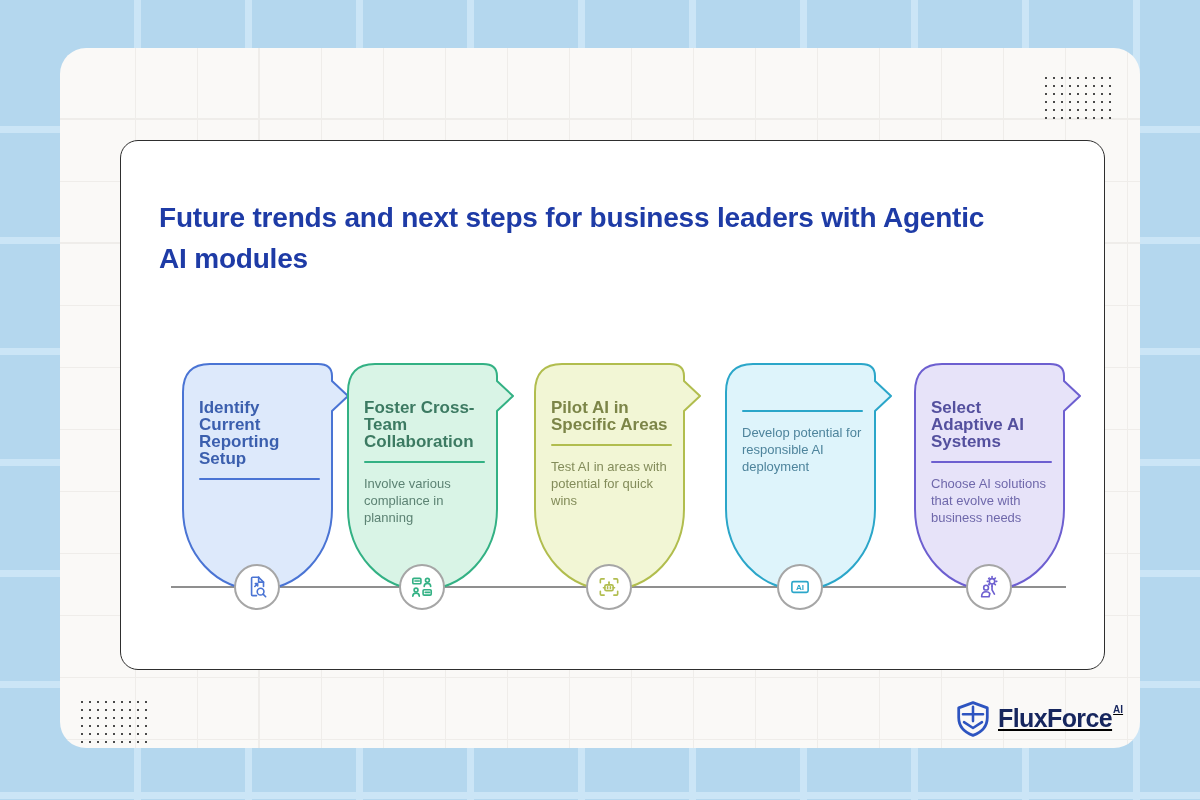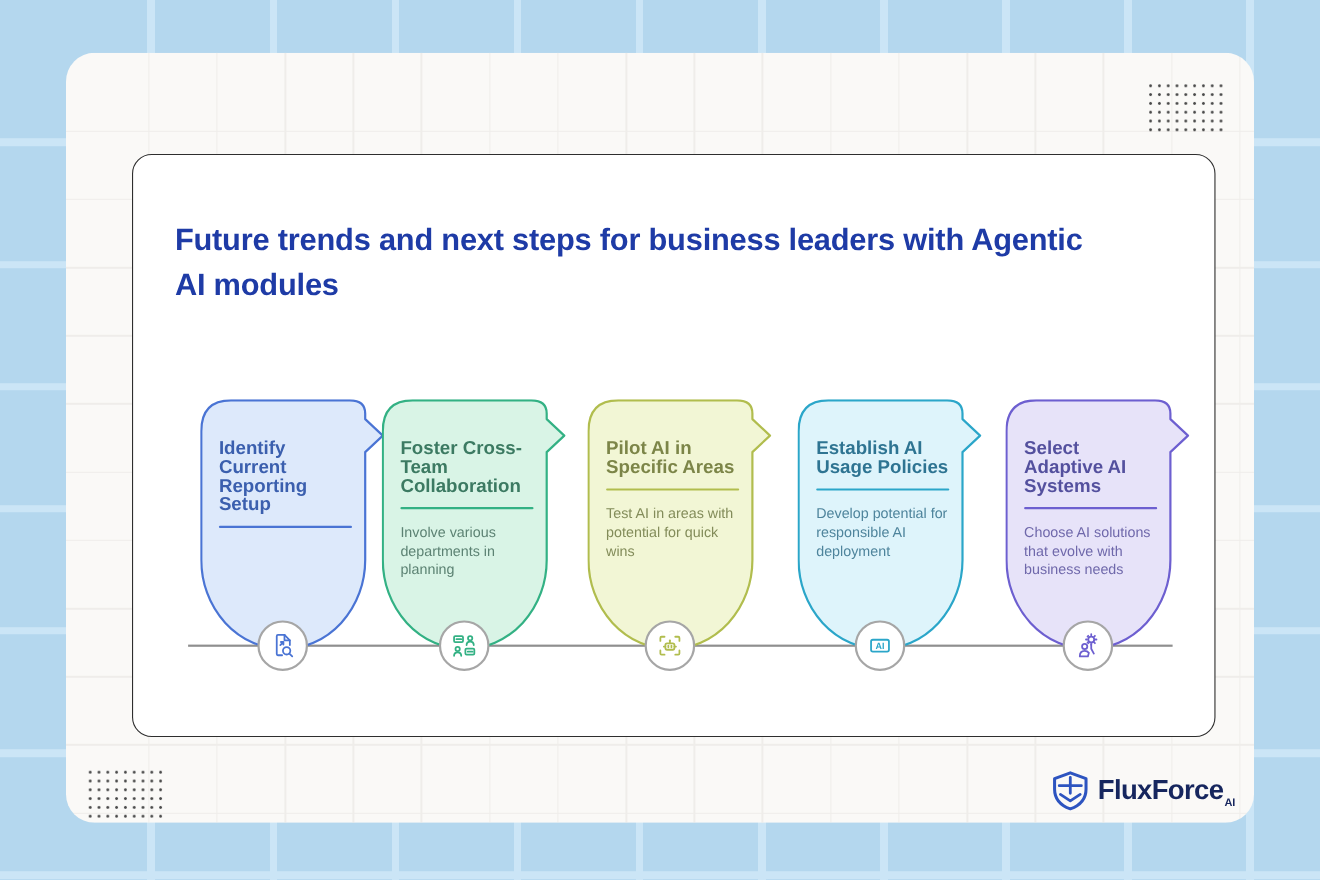--- a/index.html
+++ b/index.html
@@ -64,21 +64,21 @@
     background:#ffffff; border:2px solid #a6a6a6; border-radius:50%;
     display:flex; align-items:center; justify-content:center;
   }
   .step-icon svg { width:26px; height:26px; display:block; }
   .step-icon svg * { stroke:var(--accent); fill:none; stroke-width:1.5; stroke-linecap:round; stroke-linejoin:round; }
   .step-icon svg text { stroke:none; fill:var(--accent); font-family:"Liberation Sans", sans-serif; font-weight:bold; }
   .step-icon svg .dotfill { fill:var(--accent); stroke:none; }
 
   .logo { position:absolute; left:956px; top:700px; display:flex; align-items:flex-start; gap:8px; }
   .logo-shield { width:34px; height:36px; margin-top:1px; }
-  .logo-wordmark { display:flex; align-items:flex-end; }
+  .logo-wordmark { display:flex; align-items:flex-start;text-decoration:underline; }
   .logo-text { font-size:25px; font-weight:bold; color:#16265e; letter-spacing:-0.6px; line-height:36px; }
   .logo-sup  { font-size:10px; font-weight:bold; color:#16265e; line-height:10px; margin-top:5px; margin-left:1px; }
 </style>
 </head>
 <body>
 
 <div class="canvas">
 
   <div class="panel"></div>
 
@@ -111,21 +111,21 @@
       </div>
     </div>
 
     <div class="step step-2" style="--accent: #33b184; --fill: #d9f4e6; --title-color: #3c7a62; --body-color: #5c8273;">
       <svg class="bubble" viewBox="0 0 168 228">
         <path d="M 28 1 H 136 Q 150 1 150 13 V 18 L 166 33 L 150 48 V 146 A 74.5 81 0 0 1 1 146 V 29 Q 1 1 28 1 Z"></path>
       </svg>
       <div class="step-content">
         <div class="step-title">Foster Cross-Team Collaboration</div>
         <div class="step-sep"></div>
-        <div class="step-desc">Involve various departments in planning</div>
+        <div class="step-desc">Involve various compliance in planning</div>
       </div>
       <div class="step-icon">
         <svg viewBox="0 0 24 24">
           <rect x="3.5" y="4" width="7.5" height="5" rx="1"></rect>
           <path d="M5.5 6.5 H9.5"></path>
           <circle cx="17" cy="5.8" r="1.8"></circle>
           <path d="M14 11.5 Q14 8.6 17 8.6 Q20 8.6 20 11.5"></path>
           <circle cx="6.5" cy="14.8" r="1.8"></circle>
           <path d="M3.5 20.5 Q3.5 17.6 6.5 17.6 Q9.5 17.6 9.5 20.5"></path>
           <rect x="13" y="14.5" width="7.5" height="5" rx="1"></rect>
@@ -156,21 +156,20 @@
           <path d="M8.2 12.7 H6.9 M15.8 12.7 H17.1"></path>
         </svg>
       </div>
     </div>
 
     <div class="step step-4" style="--accent: #2ba6c9; --fill: #def4fb; --title-color: #2e7492; --body-color: #4e849c;">
       <svg class="bubble" viewBox="0 0 168 228">
         <path d="M 28 1 H 136 Q 150 1 150 13 V 18 L 166 33 L 150 48 V 146 A 74.5 81 0 0 1 1 146 V 29 Q 1 1 28 1 Z"></path>
       </svg>
       <div class="step-content">
-        <div class="step-title">Establish AI Usage Policies</div>
         <div class="step-sep"></div>
         <div class="step-desc">Develop potential for responsible AI deployment</div>
       </div>
       <div class="step-icon">
         <svg viewBox="0 0 24 24">
           <rect x="4.5" y="7" width="15" height="10" rx="1.5"></rect>
           <text x="12" y="14.8" text-anchor="middle" font-size="7.5">AI</text>
         </svg>
       </div>
     </div>

